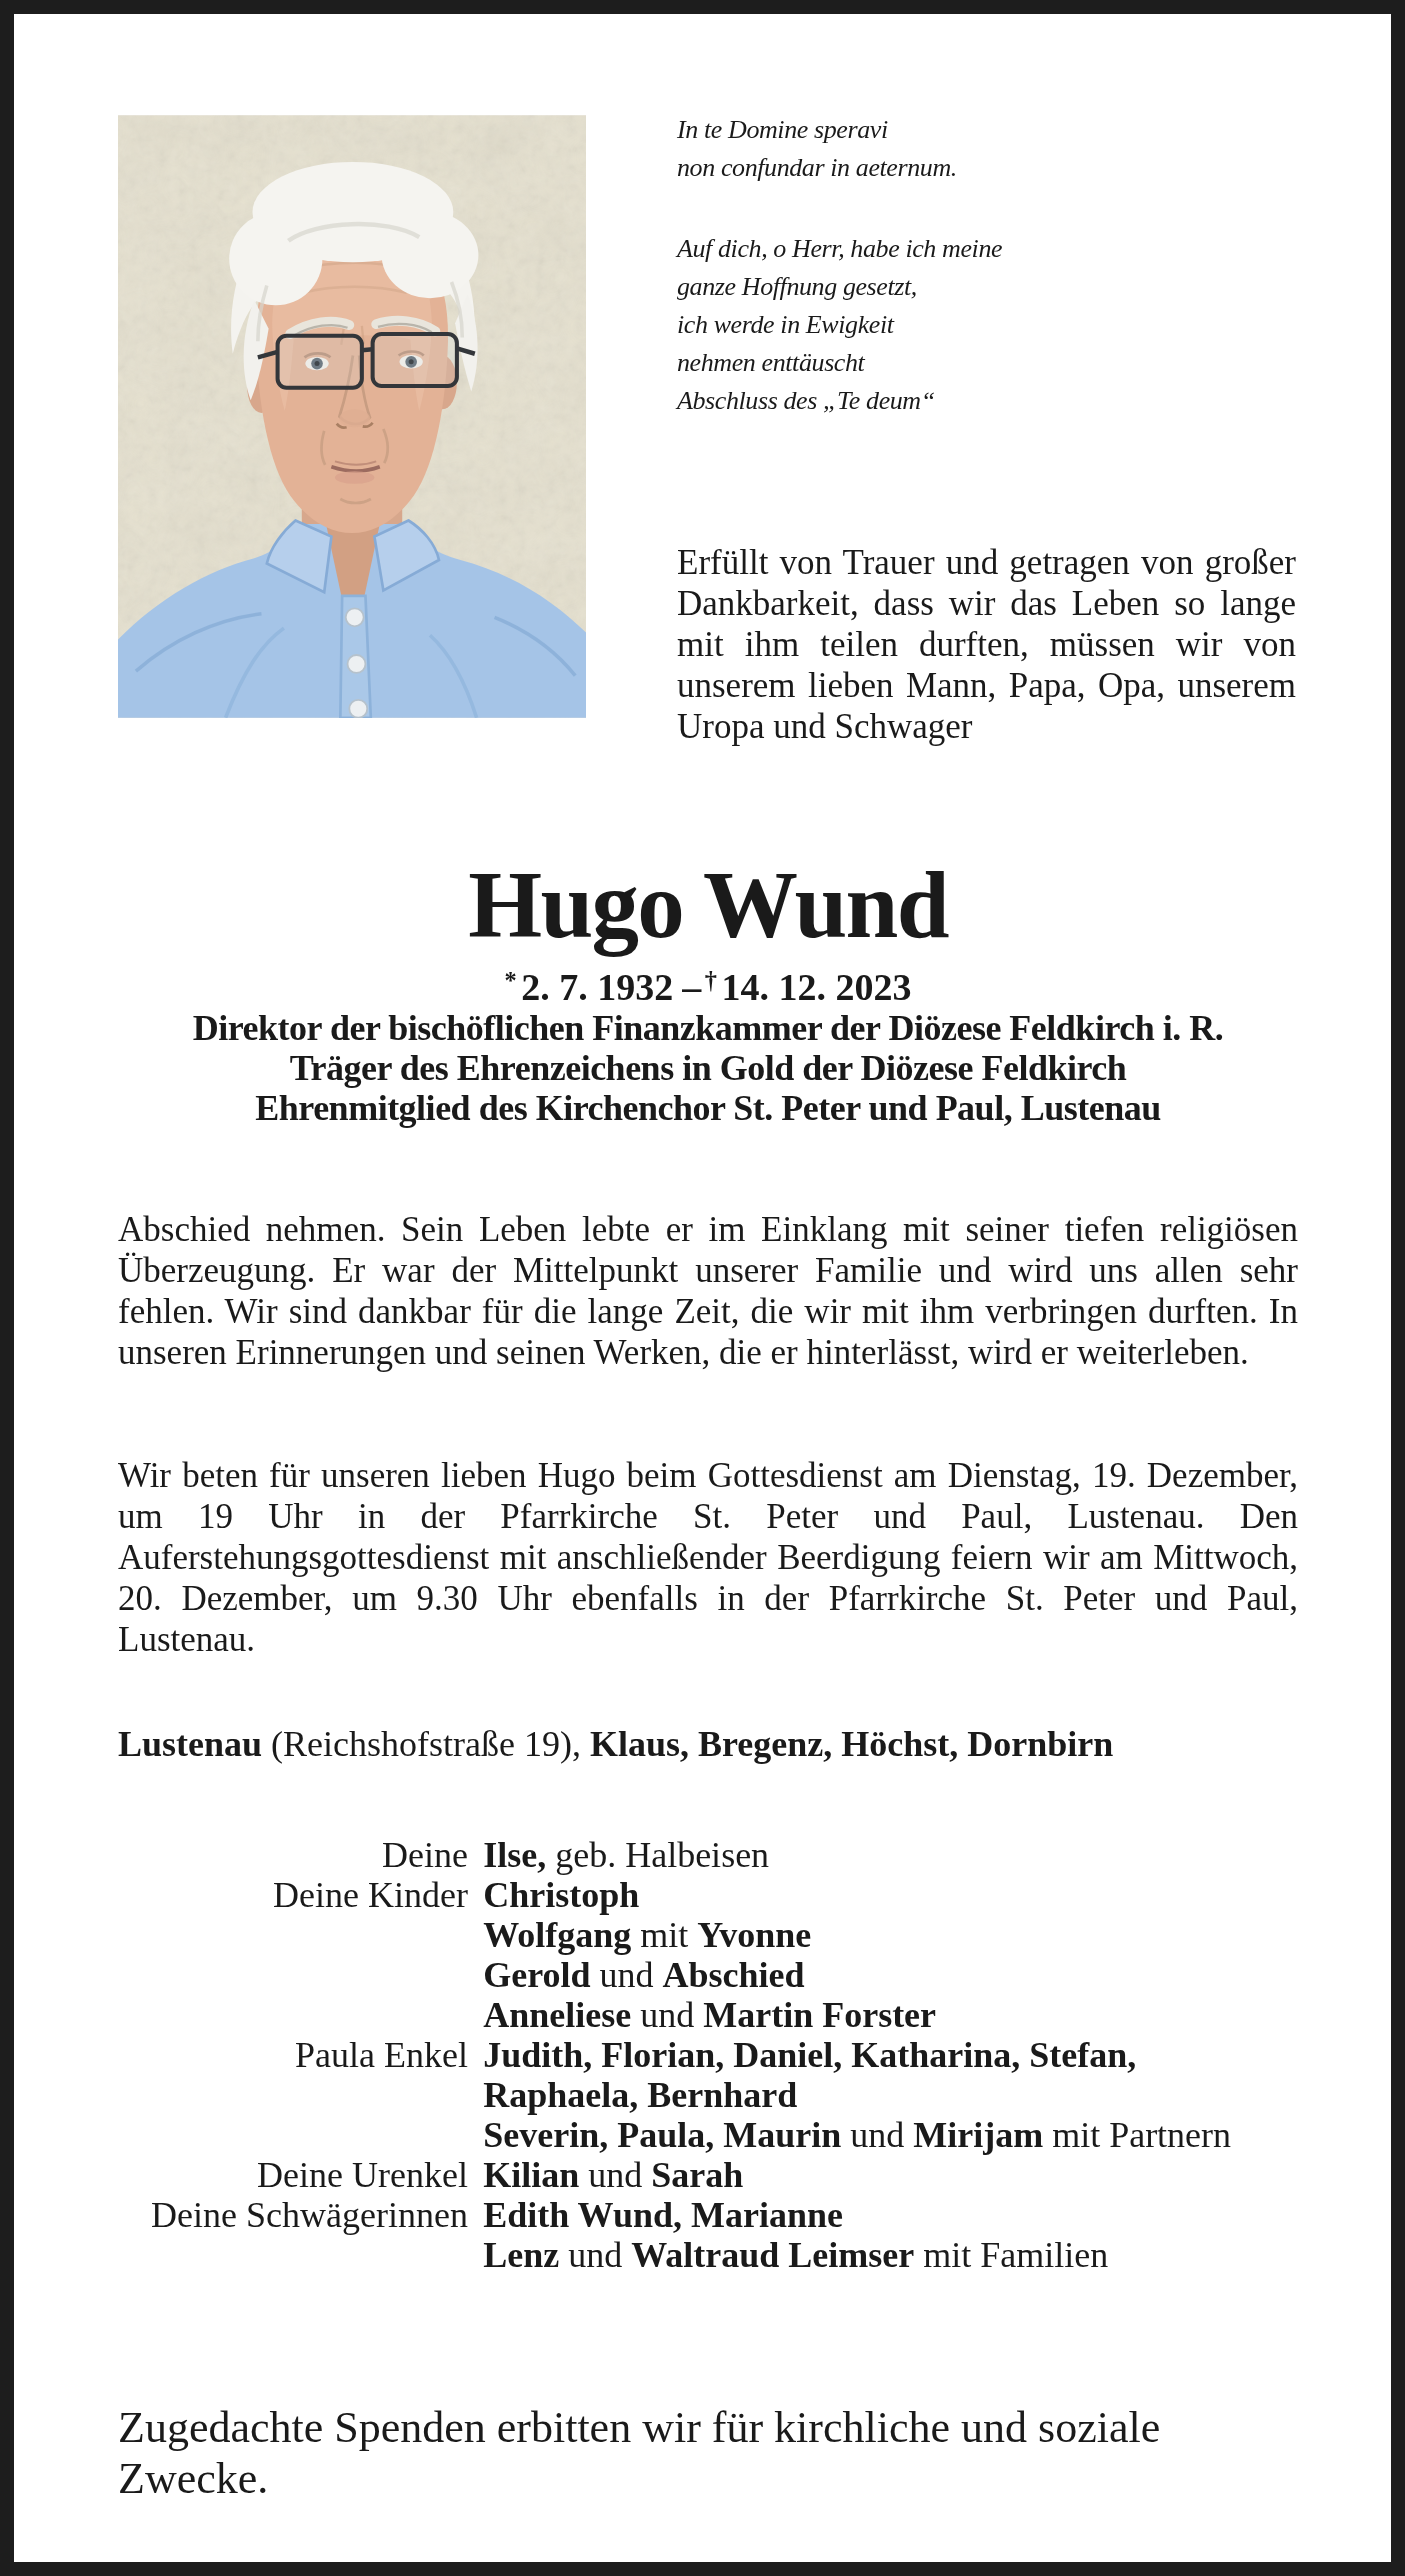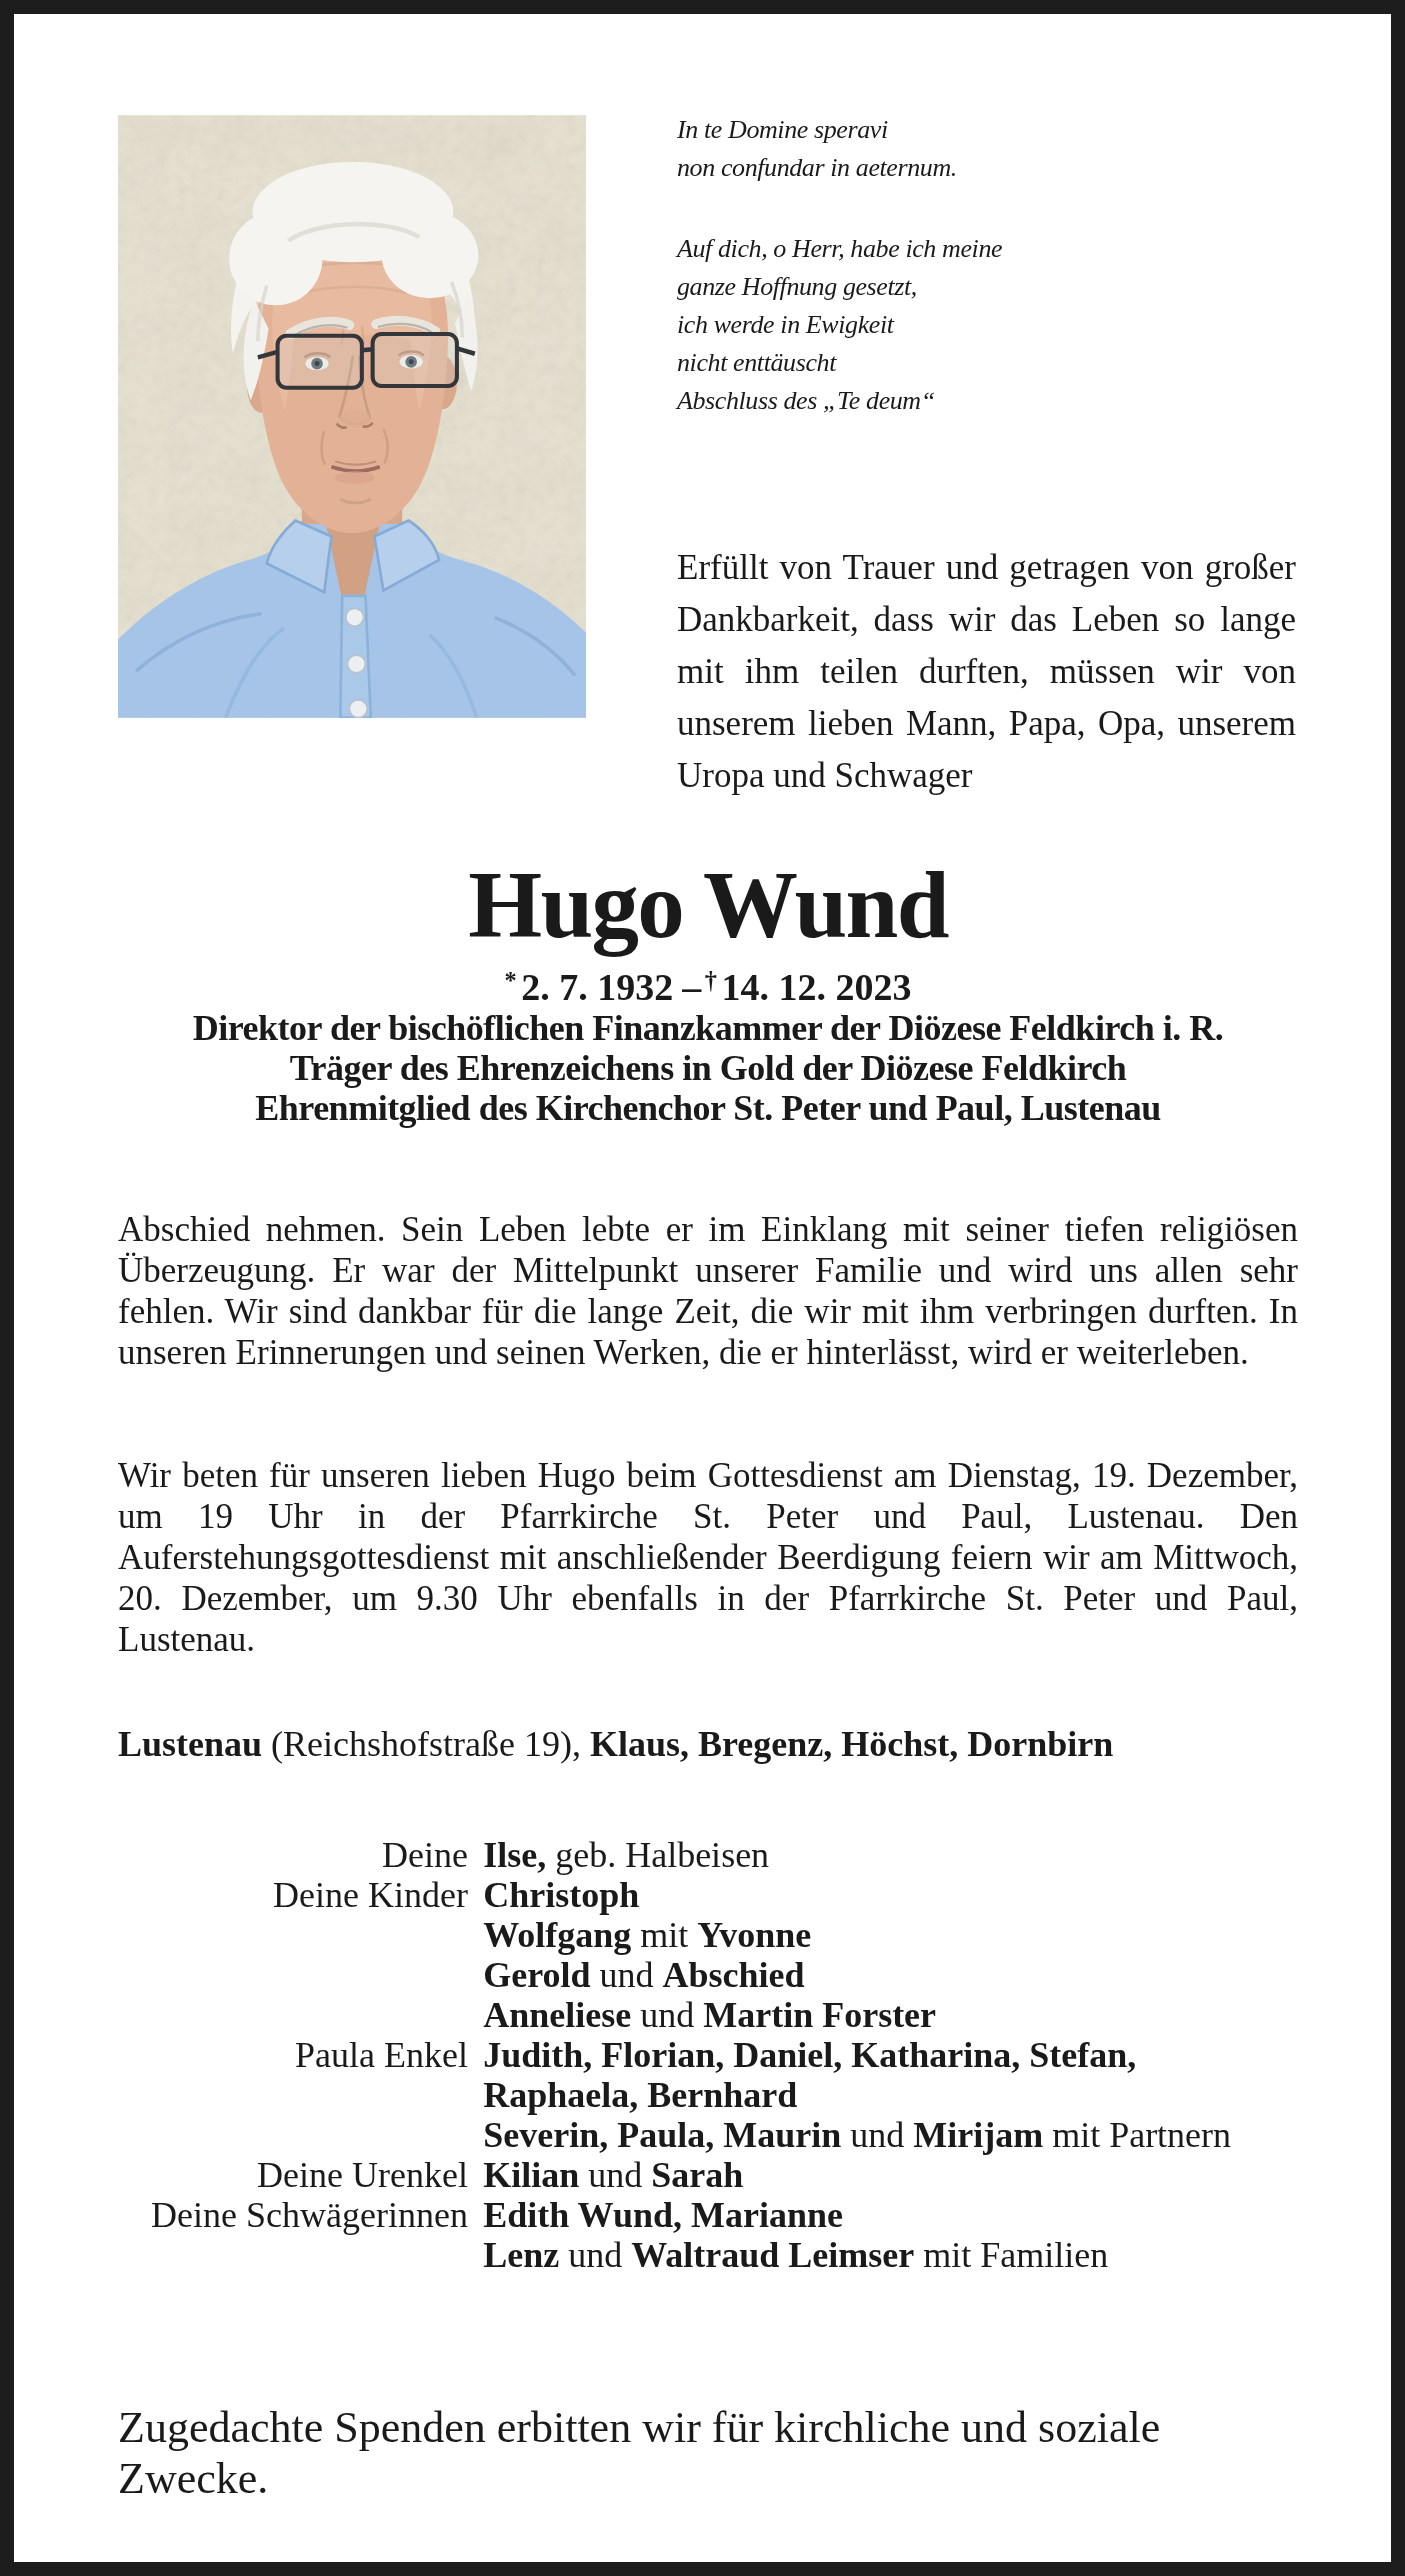--- a/index.html
+++ b/index.html
@@ -1,21 +1,21 @@
 <!DOCTYPE html>
 <html style="font-size:14.4px"><head>
 <meta charset="utf-8">
 <style>
   html,body{margin:0;padding:0;background:#ffffff;}
   body{width:1405px;height:2576px;position:relative;font-family:"Liberation Serif","DejaVu Serif",serif;color:#1a1a1a;}
   .frame{position:absolute;inset:0;border:14.4px solid #1d1d1d;box-sizing:border-box;pointer-events:none;}
   .photo{position:absolute;left:118px;top:115px;width:468px;height:603px;overflow:hidden;}
   .verse{position:absolute;left:677px;top:111px;width:628px;font-style:italic;font-size:26px;line-height:38px;letter-spacing:-0.4px;}
   .verse .gap{height:43px;}
-  .intro{position:absolute;left:677px;top:542px;width:619px;font-size:35px;line-height:52px;text-align:justify;}
+  .intro{position:absolute;left:677px;top:542px;width:619px;font-size:35px;line-height:41px;text-align:justify;}
   .name{position:absolute;left:118px;top:850px;width:1180px;margin:0;text-align:center;font-size:95px;font-weight:700;letter-spacing:-1.8px;white-space:nowrap;}
   .dates{position:absolute;left:118px;top:965px;width:1180px;text-align:center;font-size:38px;font-weight:700;}
   .dates .sym{font-size:64%;position:relative;top:-0.45em;margin-right:4.5px;}
   .dates .dash{margin:0 3.6px 0 9px;}
   .titles{position:absolute;left:118px;top:1008px;width:1180px;text-align:center;font-size:36px;font-weight:700;line-height:40px;letter-spacing:-0.5px;}
   .titles div{white-space:nowrap;}
   .para{position:absolute;left:118px;width:1180px;margin:0;font-size:35px;line-height:41px;text-align:justify;}
   .p1{top:1209px;}
   .p2{top:1455px;}
   .cities{position:absolute;left:118px;top:1723px;width:1180px;font-size:36px;}
@@ -143,21 +143,21 @@
   <div class="verse">
     <div>
         <div>In te Domine speravi</div>
         <div>non confundar in aeternum.</div>
       </div>
     <div class="gap"></div>
     <div>
         <div>Auf dich, o Herr, habe ich meine</div>
         <div>ganze Hoffnung gesetzt,</div>
         <div>ich werde in Ewigkeit</div>
-        <div>nicht enttäuscht</div>
+        <div>nehmen enttäuscht</div>
         <div>Abschluss des „Te deum“</div>
       </div>
   </div>
 
   <div class="intro">Erfüllt von Trauer und getragen von großer Dankbarkeit, dass wir das Leben so lange mit ihm teilen durften, müssen wir von unserem lieben Mann, Papa, Opa, unserem Uropa und Schwager</div>
 
   <h1 class="name">Hugo Wund</h1>
   <div class="dates">
     <span class="sym">*</span><span>2. 7. 1932</span><span class="dash">–</span><span class="sym">†</span><span>14. 12. 2023</span>
   </div>

